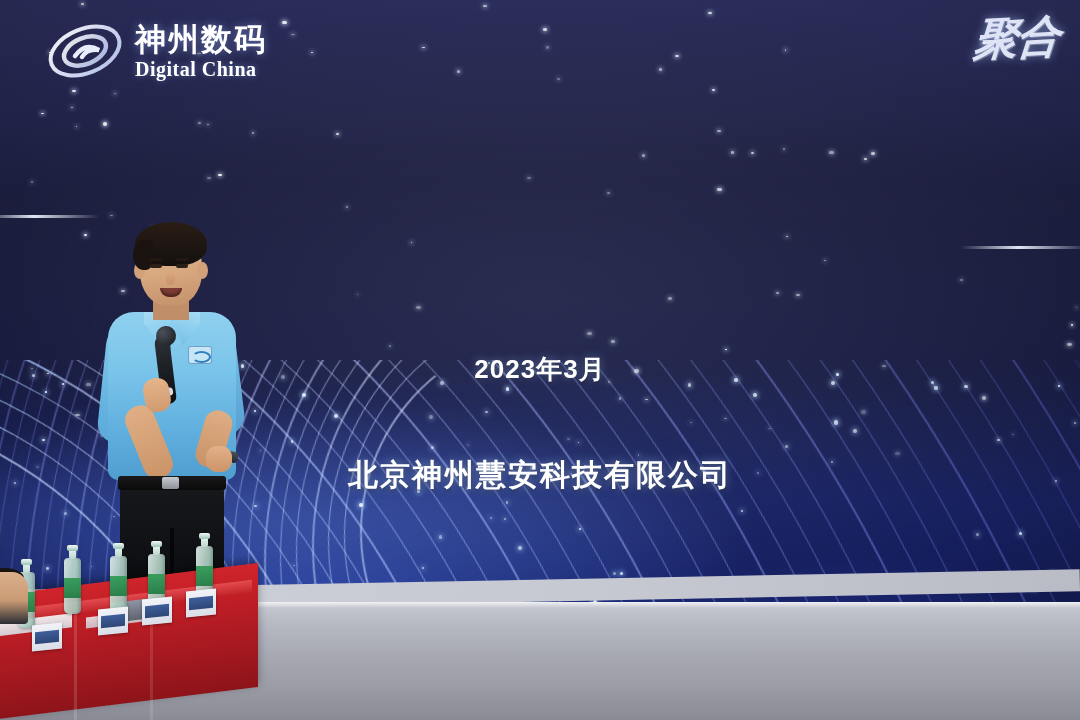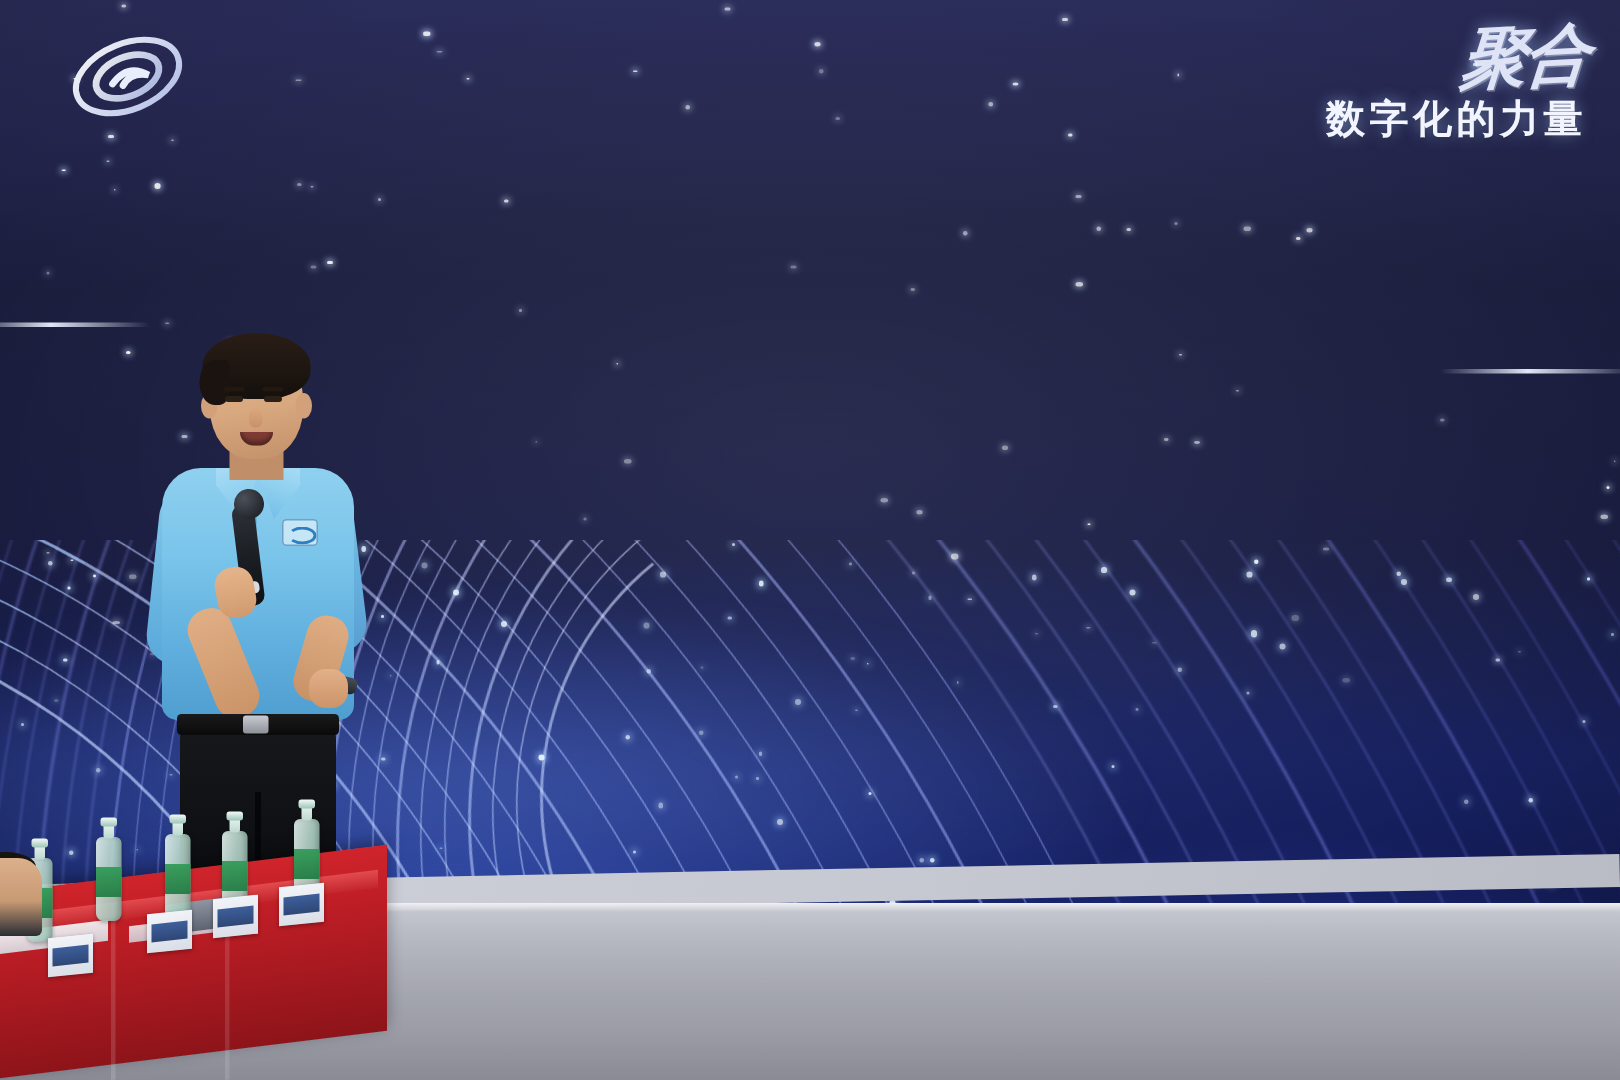--- a/index.html
+++ b/index.html
@@ -504,40 +504,45 @@
         <span class="sp" style="left:831.0px;top:21.1px;width:3.8px;height:3.8px;opacity:0.80;"></span>
         <span class="sp" style="left:930.5px;top:20.6px;width:3.6px;height:3.6px;opacity:0.76;"></span>
       </div>
   </div>
 
   <div class="screen screen-vig"></div>
 
   <div class="streak" style="left:-20px;top:215px;width:120px;"></div>
   <div class="streak" style="right:-10px;top:246px;width:130px;"></div>
 
+  <div class="slide-date">2023年3月</div>
+  <div class="slide-company">北京神州慧安科技有限公司</div>
 
   <div class="brand">
     <div class="brand-mark">
       <svg width="80" height="62" viewBox="0 0 80 62" aria-hidden="true">
         <defs>
           <linearGradient id="sw" x1="0" y1="0" x2="1" y2="1">
             <stop offset="0" stop-color="#ffffff"></stop>
             <stop offset="1" stop-color="#b9c6ef"></stop>
           </linearGradient>
         </defs>
         <ellipse cx="40" cy="31" rx="36" ry="22" fill="none" stroke="url(#sw)" stroke-width="4" transform="rotate(-22 40 31)" opacity=".95"></ellipse>
         <ellipse cx="40" cy="31" rx="22" ry="13" fill="none" stroke="url(#sw)" stroke-width="4.5" transform="rotate(-22 40 31)" opacity=".9"></ellipse>
         <path d="M30 36 q10 -14 24 -6 q-12 -2 -17 7" fill="none" stroke="#e9eefc" stroke-width="4.5" stroke-linecap="round"></path>
       </svg>
     </div>
+    <div class="brand-text">
+      <span class="brand-cn">神州数码</span>
+      <span class="brand-en">Digital China</span>
+    </div>
   </div>
 
   <div class="event">
     <div class="event-cal">聚合</div>
-    <div class="event-sub">数字化的力量</div>
   </div>
 
   <div class="person">
     <div class="p-armL"></div>
     <div class="p-armR"></div>
     <div class="p-legs"></div>
     <div class="p-legsplit"></div>
     <div class="p-torso"></div>
     <div class="p-collar-l"></div>
     <div class="p-collar-r"></div>

